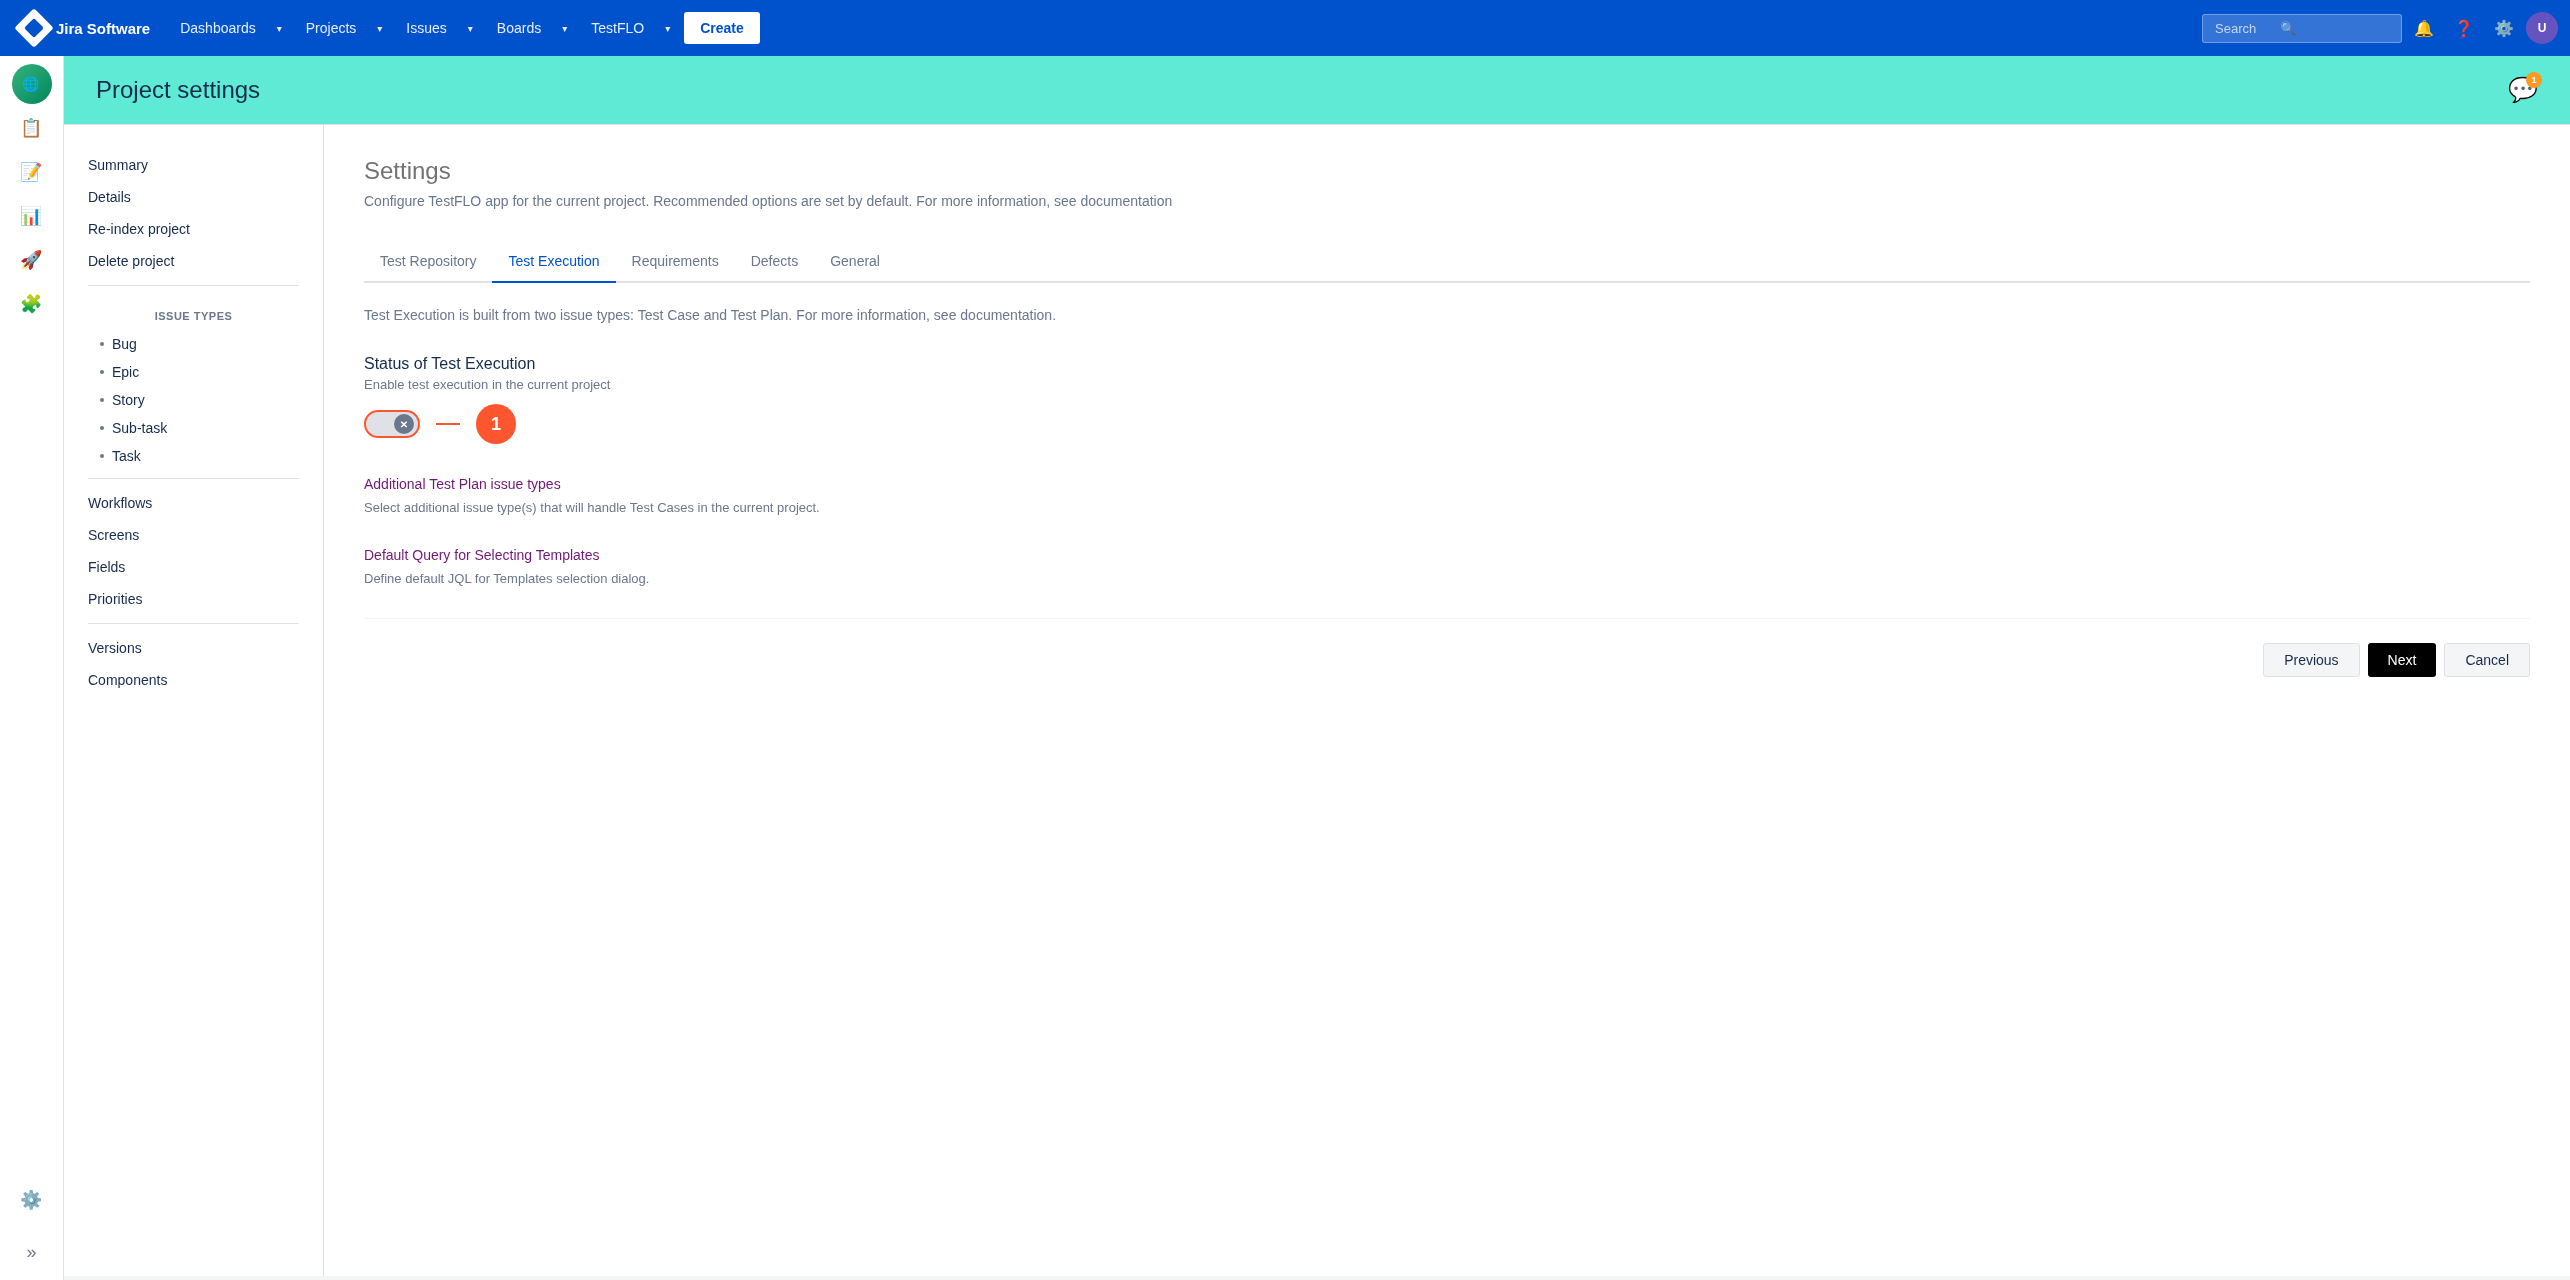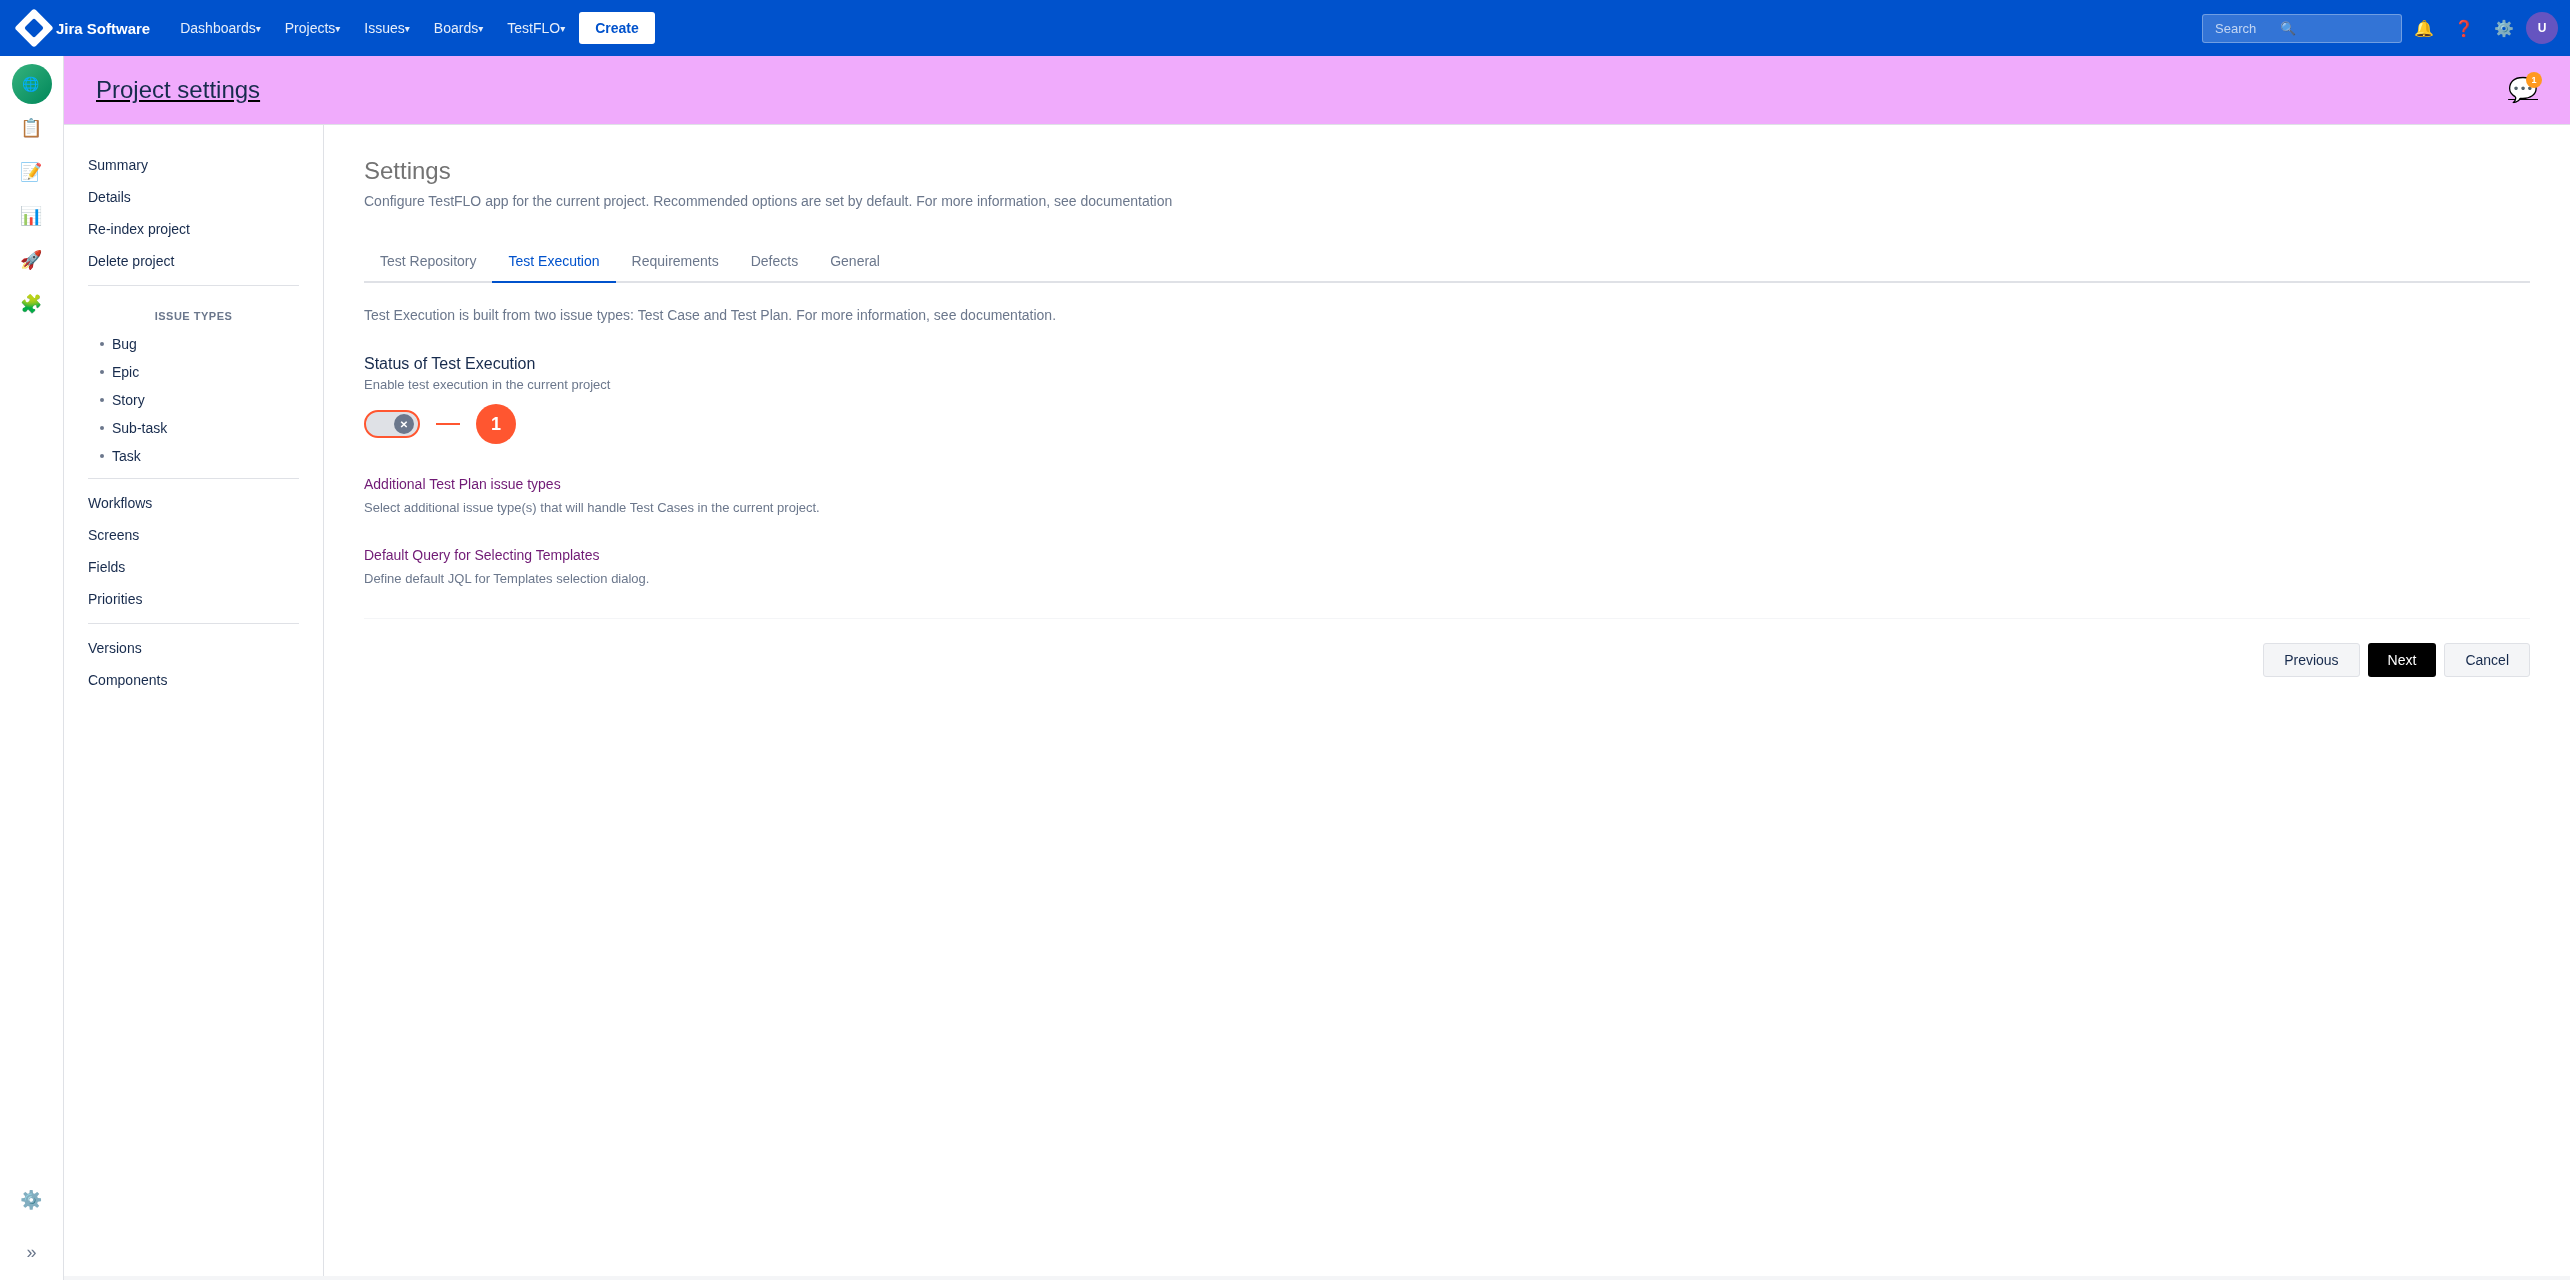--- a/index.html
+++ b/index.html
@@ -41,21 +41,21 @@
       border-radius: 2px;
     }
     .nav-item {
       color: rgba(255,255,255,0.9);
       padding: 8px 10px;
       border-radius: 3px;
       cursor: pointer;
       font-size: 14px;
       display: flex;
       align-items: center;
-      gap: 0;
+      gap: 21px;
       white-space: nowrap;
     }
     .nav-item .chevron { font-size: 10px; }
     .create-btn {
       background: white;
       color: #0052cc;
       border: none;
       padding: 8px 16px;
       border-radius: 3px;
       font-weight: 600;
@@ -146,27 +146,26 @@
     
     .main-content {
       margin-left: 64px;
       flex: 1;
       display: flex;
       flex-direction: column;
     }
 
     
     .page-header {
-      background: #f0abfc;
+      background: #5eead4;
       padding: 20px 32px;
       border-bottom: 1px solid #dfe1e6;
       display: flex;
       align-items: center;
       justify-content: space-between;
-      text-decoration: underline;
     }
     .page-title {
       font-size: 24px;
       font-weight: 500;
       color: #172b4d;
     }
     .notification-icon {
       position: relative;
       cursor: pointer;
     }

